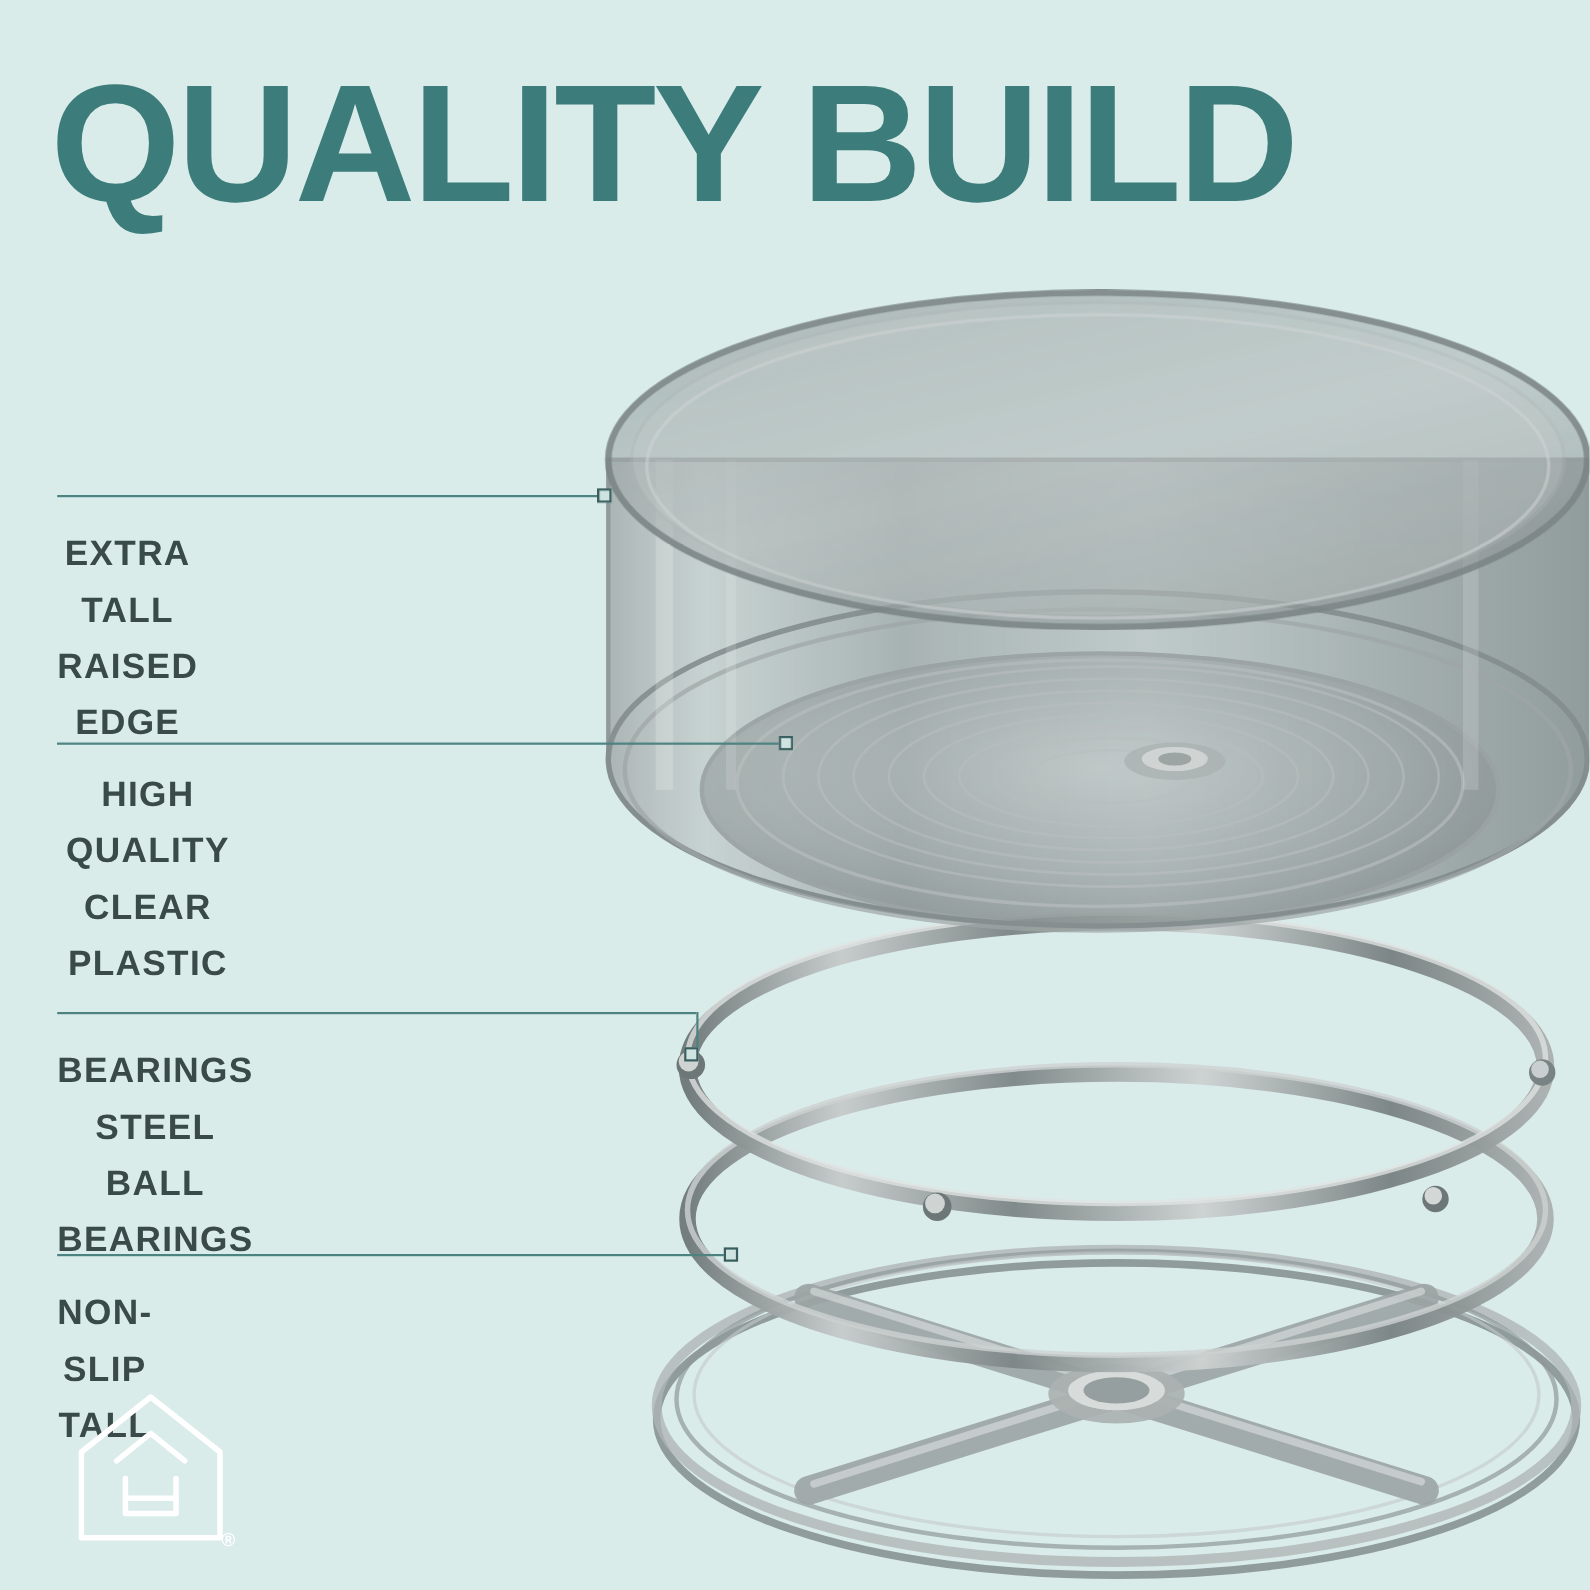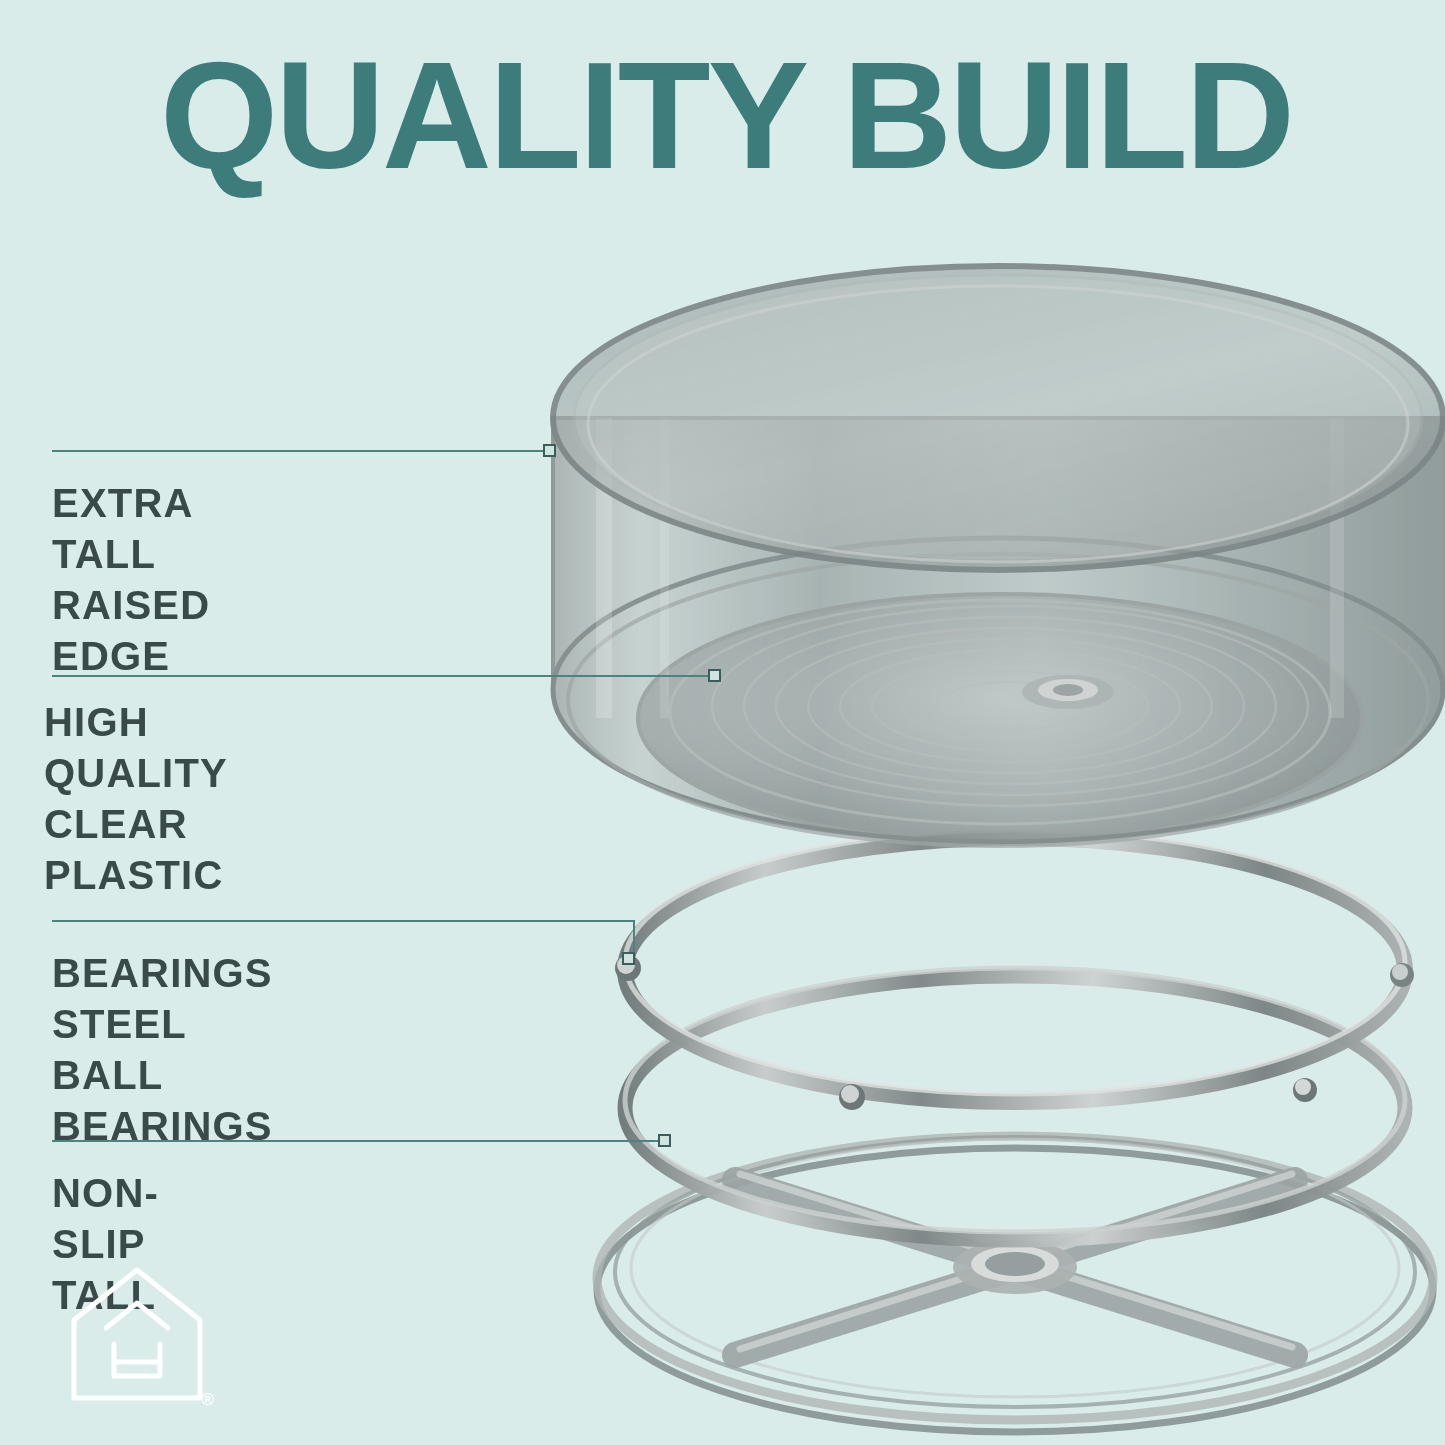--- a/index.html
+++ b/index.html
@@ -5,30 +5,30 @@
   html,body{margin:0;padding:0;}
   body{
     width:1445px;height:1445px;overflow:hidden;
     font-family:"Liberation Sans",sans-serif;
     background:#d9ecea;
   }
   #stage{position:relative;width:1445px;height:1445px;background:#d9ecea;}
 
   
   #title{
-    position:absolute;left:46px;top:40px;width:1360px;
+    position:absolute;left:46px;top:56px;width:1360px;
     font-size:152px;line-height:150px;font-weight:bold;
-    letter-spacing:-3px;color:#3c7c7a;white-space:nowrap;text-align:center;
+    letter-spacing:-3px;color:#3c7c7a;white-space:nowrap;
   }
 
   
   .callout{position:absolute;}
   .callout .label{
-    font-size:40px;line-height:51px;font-weight:bold;
-    letter-spacing:1.2px;color:#3a4a4a;white-space:pre-line;
+    font-size:32px;line-height:51px;font-weight:bold;
+    letter-spacing:1.2px;color:#3a4a4a;white-space:pre-line;text-align:center;
   }
   .leader{position:absolute;height:2px;background:#4c8280;}
   .leader-v{position:absolute;width:2px;background:#4c8280;}
   .endpoint{
     position:absolute;width:13px;height:13px;
     border:2px solid #3a5e5e;background:#cfe3e1;box-sizing:border-box;
   }
 
   
   #logo{position:absolute;left:62px;top:1258px;width:150px;height:160px;}
@@ -174,21 +174,21 @@
   <div class="callout">
     <div class="leader" style="left:52px;top:450px;width:493px;"></div>
     <div class="endpoint" style="left:543px;top:444px;"></div>
     <div class="label" style="position:absolute;left:52px;top:478px;">EXTRA TALL
 RAISED EDGE</div>
   </div>
 
   <div class="callout">
     <div class="leader" style="left:52px;top:675px;width:660px;"></div>
     <div class="endpoint" style="left:708px;top:669px;"></div>
-    <div class="label" style="position:absolute;left:44px;top:697px;">HIGH QUALITY
+    <div class="label" style="position:absolute;left:60px;top:697px;">HIGH QUALITY
 CLEAR PLASTIC</div>
   </div>
 
   <div class="callout">
     <div class="leader" style="left:52px;top:920px;width:581px;"></div>
     <div class="leader-v" style="left:633px;top:920px;height:38px;"></div>
     <div class="endpoint" style="left:622px;top:952px;"></div>
     <div class="label" style="position:absolute;left:52px;top:948px;">BEARINGS STEEL
 BALL BEARINGS</div>
   </div>

